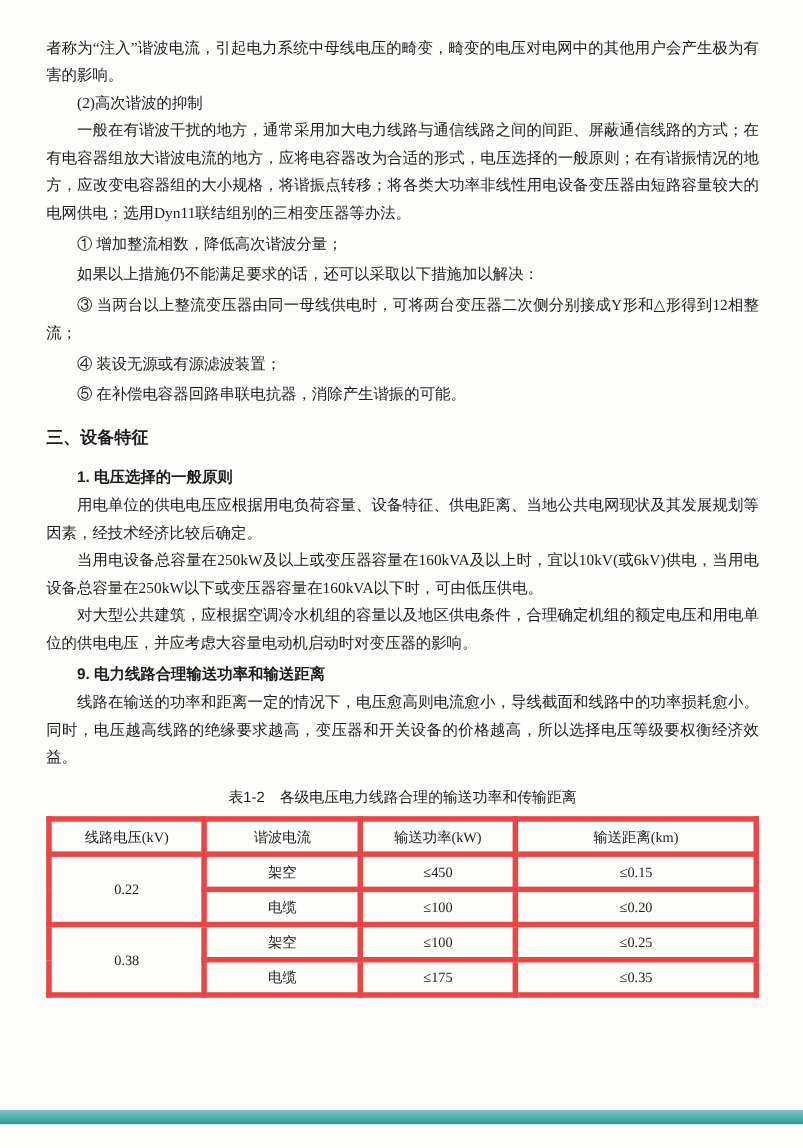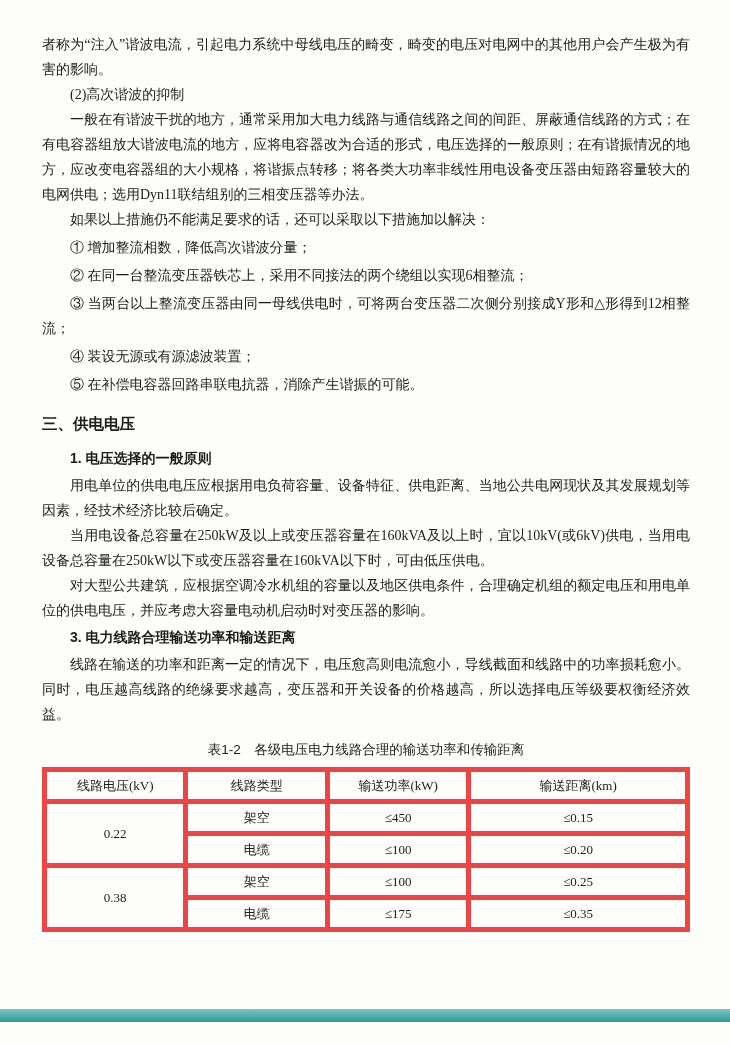--- a/index.html
+++ b/index.html
@@ -73,51 +73,50 @@
 </style>
 </head>
 <body>
 
 <div class="page">
   <div class="content">
 
     <p>者称为“注入”谐波电流，引起电力系统中母线电压的畸变，畸变的电压对电网中的其他用户会产生极为有害的影响。</p>
     <p class="indent">(2)高次谐波的抑制</p>
     <p class="indent">一般在有谐波干扰的地方，通常采用加大电力线路与通信线路之间的间距、屏蔽通信线路的方式；在有电容器组放大谐波电流的地方，应将电容器改为合适的形式，电压选择的一般原则；在有谐振情况的地方，应改变电容器组的大小规格，将谐振点转移；将各类大功率非线性用电设备变压器由短路容量较大的电网供电；选用Dyn11联结组别的三相变压器等办法。</p>
+    <p class="indent list-item">① 增加整流相数，降低高次谐波分量；</p>
+
     <p class="indent">如果以上措施仍不能满足要求的话，还可以采取以下措施加以解决：</p>
-
-    <p class="indent list-item">① 增加整流相数，降低高次谐波分量；</p>
-    <p class="indent list-item">② 在同一台整流变压器铁芯上，采用不同接法的两个绕组以实现6相整流；</p>
     <p class="indent list-item">③ 当两台以上整流变压器由同一母线供电时，可将两台变压器二次侧分别接成Y形和△形得到12相整流；</p>
     <p class="indent list-item">④ 装设无源或有源滤波装置；</p>
     <p class="indent list-item">⑤ 在补偿电容器回路串联电抗器，消除产生谐振的可能。</p>
 
-    <div class="section-heading">三、供电电压</div>
+    <div class="section-heading">三、设备特征</div>
 
     <div class="sub-heading">1. 电压选择的一般原则</div>
     <p class="indent">用电单位的供电电压应根据用电负荷容量、设备特征、供电距离、当地公共电网现状及其发展规划等因素，经技术经济比较后确定。</p>
     <p class="indent">当用电设备总容量在250kW及以上或变压器容量在160kVA及以上时，宜以10kV(或6kV)供电，当用电设备总容量在250kW以下或变压器容量在160kVA以下时，可由低压供电。</p>
     <p class="indent">对大型公共建筑，应根据空调冷水机组的容量以及地区供电条件，合理确定机组的额定电压和用电单位的供电电压，并应考虑大容量电动机启动时对变压器的影响。</p>
 
-    <div class="sub-heading">3. 电力线路合理输送功率和输送距离</div>
+    <div class="sub-heading">9. 电力线路合理输送功率和输送距离</div>
     <p class="indent">线路在输送的功率和距离一定的情况下，电压愈高则电流愈小，导线截面和线路中的功率损耗愈小。同时，电压越高线路的绝缘要求越高，变压器和开关设备的价格越高，所以选择电压等级要权衡经济效益。</p>
 
     <div class="table-caption">表1-2　各级电压电力线路合理的输送功率和传输距离</div>
 
     <table class="data-table">
       <colgroup>
         <col style="width:22%">
         <col style="width:22%">
         <col style="width:22%">
         <col style="width:34%">
       </colgroup>
       <thead>
         <tr>
           <th>线路电压(kV)</th>
-          <th>线路类型</th>
+          <th>谐波电流</th>
           <th>输送功率(kW)</th>
           <th>输送距离(km)</th>
         </tr>
       </thead>
       <tbody>
         <tr>
           <td rowspan="2">0.22</td>
           <td>架空</td>
           <td>≤450</td>
           <td>≤0.15</td>

